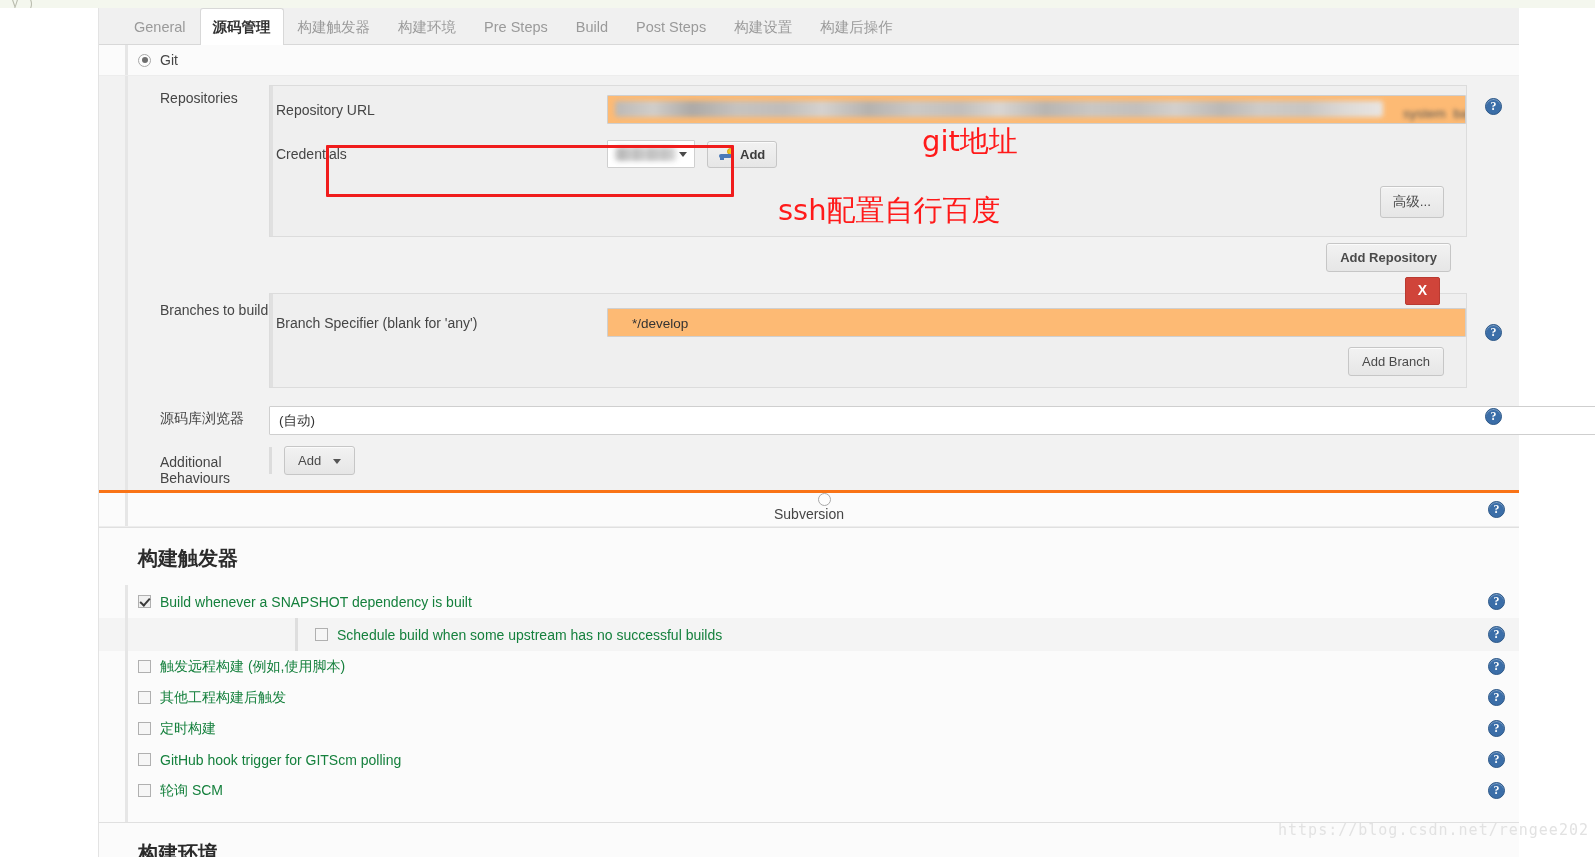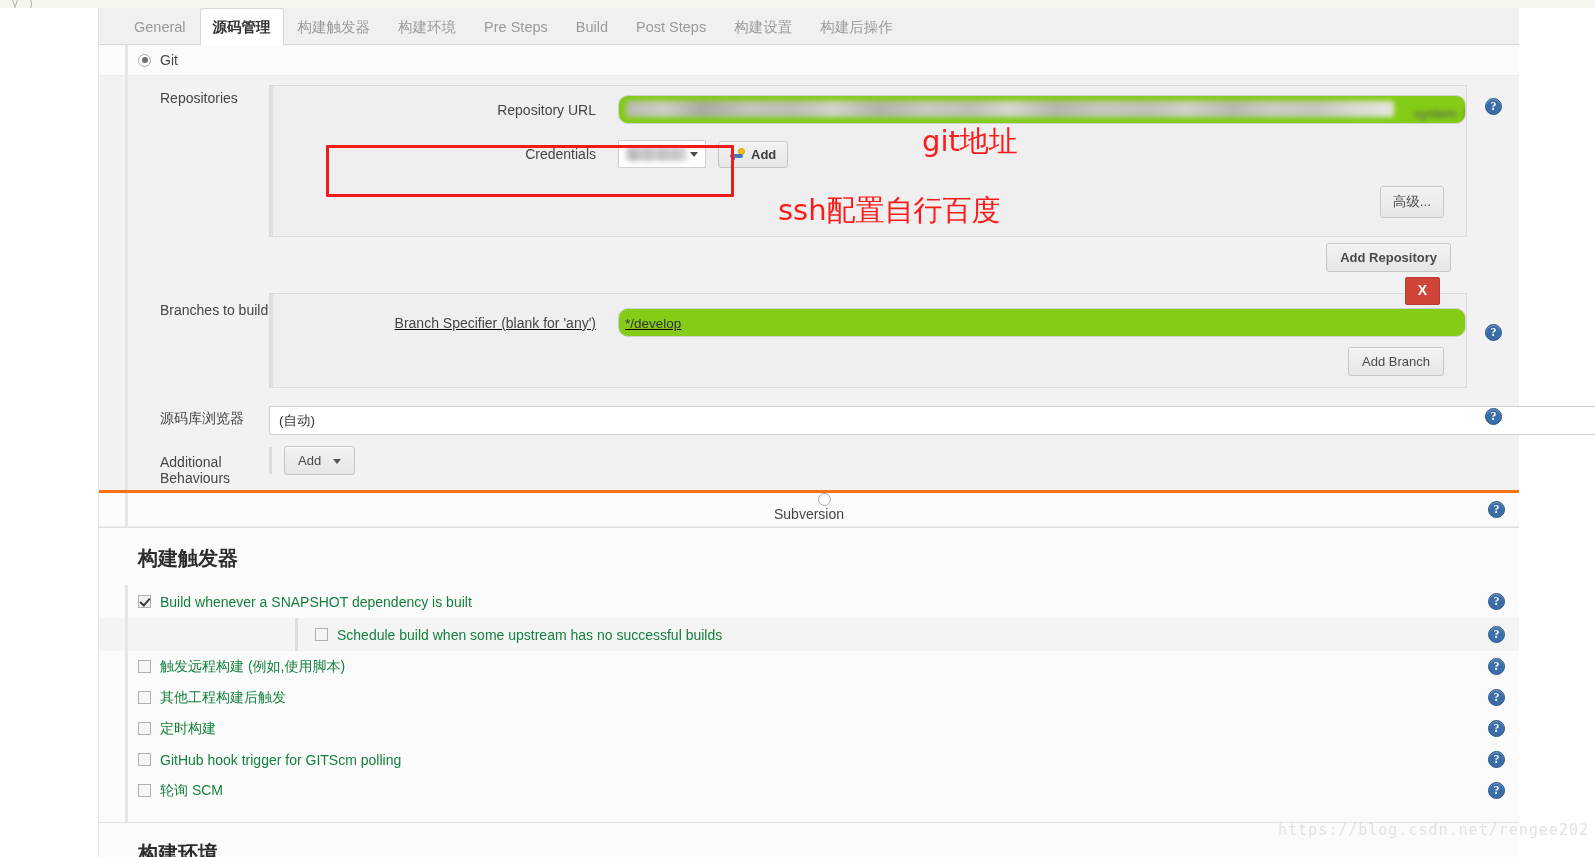--- a/index.html
+++ b/index.html
@@ -135,31 +135,31 @@
     border: 1px solid #dcdcdc;
     margin: 9px 6px 6px 0;
     position: relative;
   }
   .subpanel .innerbar {
     position: absolute; left: 0; top: 0; bottom: 0; width: 3px; background: #e0e0e0;
   }
 
   .field-row { display: flex; align-items: center; padding: 9px 0 4px 0; }
   .field-label {
-    font-size: 14px; color: #454545; text-align: right;
-    padding-right: 22px; flex: none; white-space: nowrap;
+    font-size: 14px; color: #454545; text-align: left;
+    padding-right: 11px; flex: none; white-space: nowrap;
   }
   .textinput {
-    background: #84cc16;
+    background: #fdba74;
     border: 1px solid #cfcfcf;
     height: 27px; line-height: 27px;
     font-size: 13.5px; color: #333;
-    padding: 0 6px;
-    box-sizing: border-box;
-    border-radius: 10px;
+    padding: 0 24px;
+    box-sizing: border-box;
+    border-radius: 1px;
     position: relative;
     overflow: hidden;
   }
 
   
   .blurbar {
     position: absolute; left: 7px; top: 5px;
     height: 16px;
     background: linear-gradient(90deg,
       #b9b9b9 0%, #cfcfcf 5%, #a9a9a9 10%, #c4c4c4 16%, #bdbdbd 22%,
@@ -399,21 +399,21 @@
           <div class="help-icon" style="top:22px;">?</div>
         </div>
       </div>
 
       <div class="cfg-row">
         <div class="cfg-label" style="padding-top:18px;">Branches to build</div>
         <div class="cfg-panel">
           <div class="subpanel" style="min-height:84px;">
             <div class="innerbar"></div>
 
-            <div class="field-row" style="padding-left:6px; padding-top:14px;text-decoration:underline;">
+            <div class="field-row" style="padding-left:6px; padding-top:14px;">
               <div class="field-label" style="width:320px;">Branch Specifier (blank for 'any')</div>
               <div class="textinput" style="width:898px; height:29px; line-height:29px;">*/develop</div>
             </div>
 
             <div style="text-align:right; padding:6px 22px 11px 0;">
               <span class="btn">Add Branch</span>
             </div>
           </div>
         </div>
         <div class="cfg-help">

